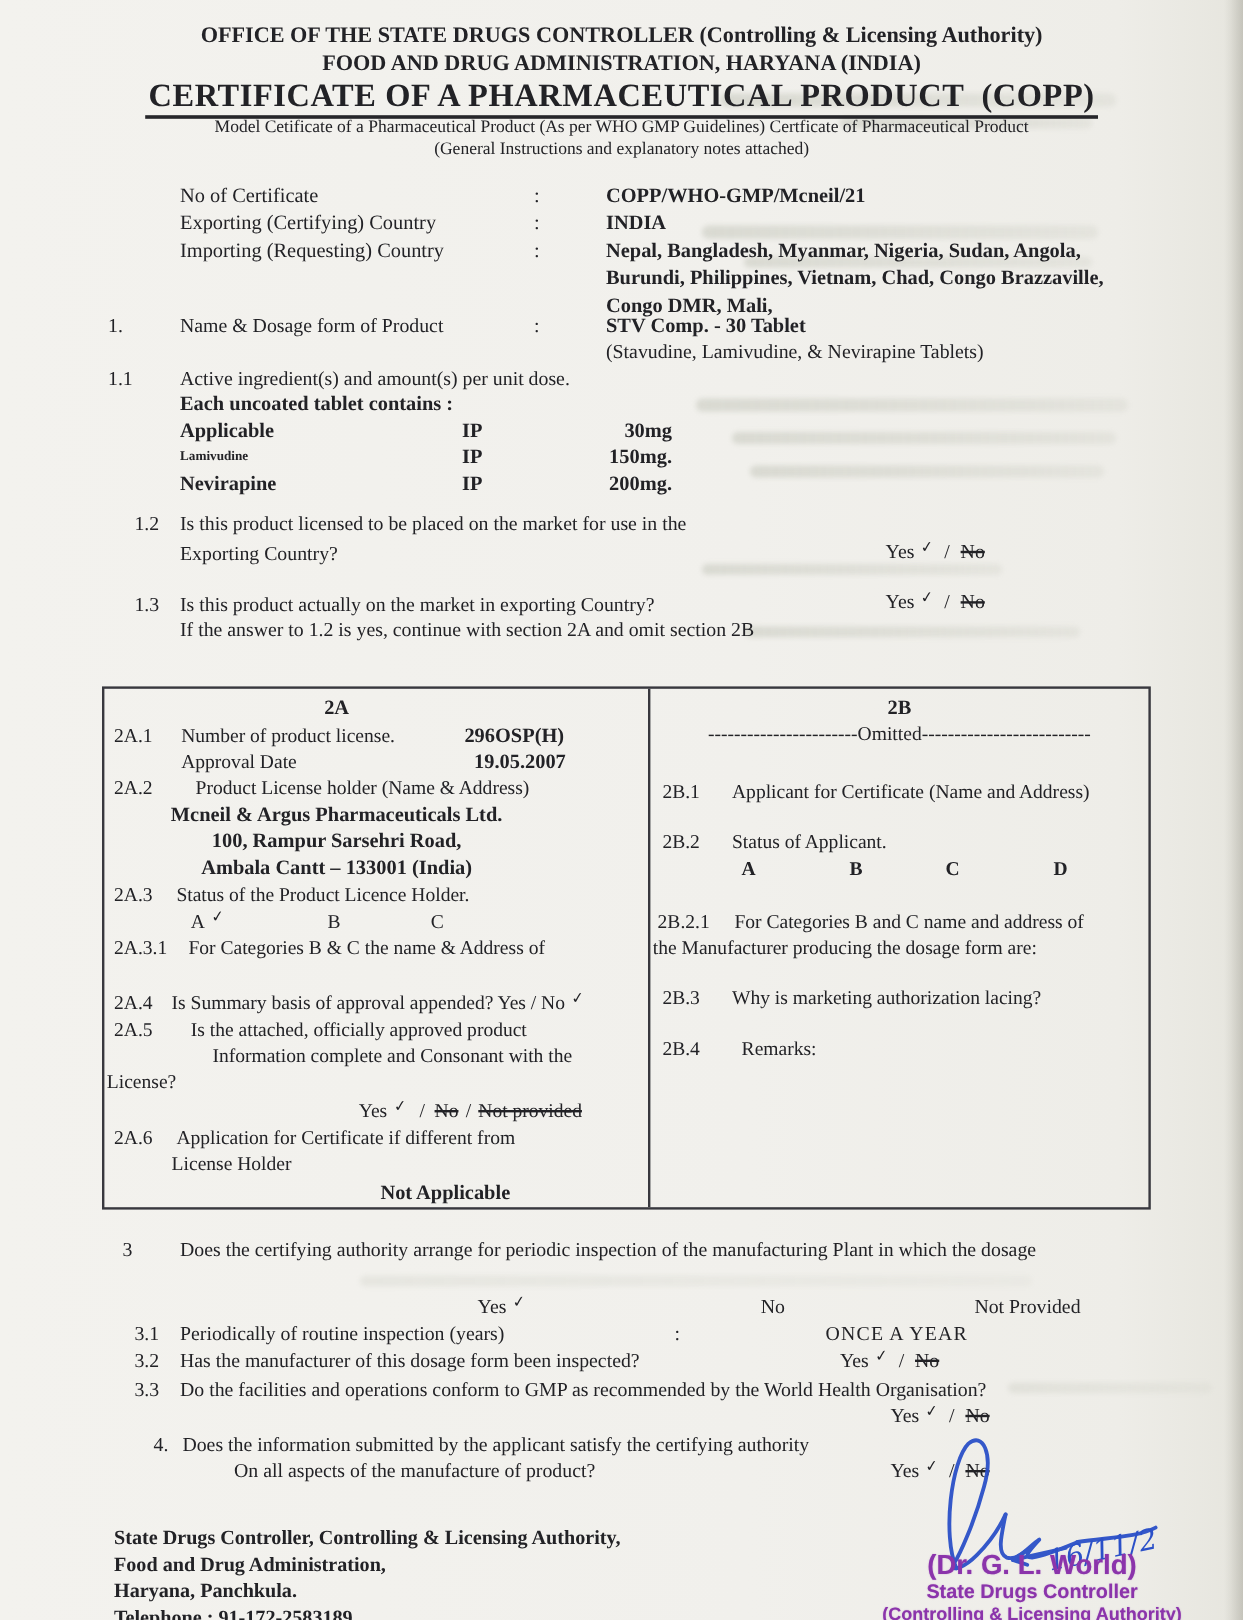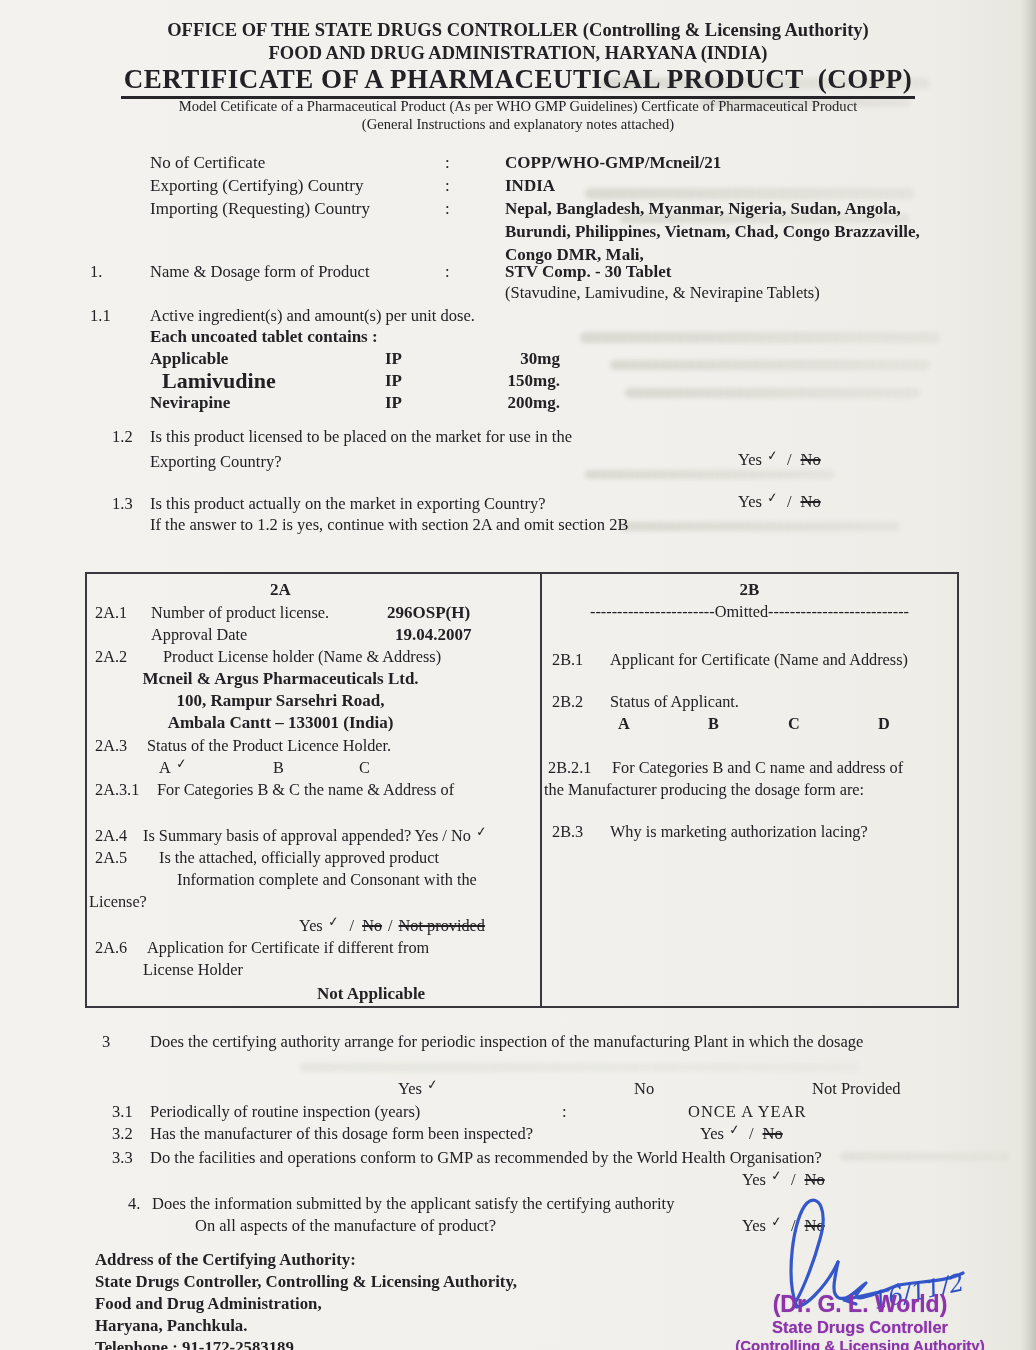--- a/index.html
+++ b/index.html
@@ -102,21 +102,21 @@
   </div>
   <div class="l" style="top:325px">
     <span class="b" style="left:150px;font-size:17px">Each uncoated tablet contains :</span>
   </div>
   <div class="l" style="top:347px">
     <span class="b" style="left:150px;font-size:17px">Applicable</span>
     <span class="b" style="left:385px;font-size:17px">IP</span>
     <span class="b" style="left:490px;width:70px;text-align:right;font-size:17px">30mg</span>
   </div>
   <div class="l" style="top:369px">
-    <span class="b" style="left:162px;font-size:22px">Lamivudine</span>
+    <span class="b" style="left:150px;font-size:11px">Lamivudine</span>
     <span class="b" style="left:385px;font-size:17px">IP</span>
     <span class="b" style="left:490px;width:70px;text-align:right;font-size:17px">150mg.</span>
   </div>
   <div class="l" style="top:391px">
     <span class="b" style="left:150px;font-size:17px">Nevirapine</span>
     <span class="b" style="left:385px;font-size:17px">IP</span>
     <span class="b" style="left:490px;width:70px;text-align:right;font-size:17px">200mg.</span>
   </div>
 
   <div class="l" style="top:425px">
@@ -148,21 +148,21 @@
       <div class="l ctr b" style="top:4px;font-size:17px">
           <span style="left:0;width:100%">2A</span>
         </div>
       <div class="l" style="top:27px">
         <span style="left:8px">2A.1</span>
         <span style="left:64px">Number of product license.</span>
         <span class="val" style="left:300px">296OSP(H)</span>
       </div>
       <div class="l" style="top:49px">
         <span style="left:64px">Approval Date</span>
-        <span class="val" style="left:308px">19.04.2007</span>
+        <span class="val" style="left:308px">19.05.2007</span>
       </div>
       <div class="l" style="top:71px">
         <span style="left:8px">2A.2</span>
         <span style="left:76px">Product License holder (Name &amp; Address)</span>
       </div>
       <div class="l ctr" style="top:93px">
           <span class="b" style="left:0;width:100%;font-size:17px">Mcneil &amp; Argus Pharmaceuticals Ltd.</span>
         </div>
       <div class="l ctr" style="top:115px">
           <span class="b" style="left:0;width:100%;font-size:17px">100, Rampur Sarsehri Road,</span>
@@ -239,20 +239,24 @@
         <span style="left:6px">2B.2.1</span>
         <span style="left:70px">For Categories B and C name and address of</span>
       </div>
       <div class="l" style="top:204px">
         <span style="left:2px">the Manufacturer producing the dosage form are:</span>
       </div>
       <div class="l" style="top:246px">
         <span style="left:10px">2B.3</span>
         <span style="left:68px">Why is marketing authorization lacing?</span>
       </div>
+      <div class="l" style="top:288px">
+        <span style="left:10px">2B.4</span>
+        <span style="left:76px">Remarks:</span>
+      </div>
     </div>
   </div>
 
   <div class="l" style="top:1030px">
     <span style="left:102px">3</span>
     <span style="left:150px">Does the certifying authority arrange for periodic inspection of the manufacturing Plant in which the dosage</span>
   </div>
   <div class="l" style="top:1077px">
     <span style="left:398px"><span>Yes</span><span class="tick">✓</span></span>
     <span style="left:634px">No</span>
@@ -283,23 +287,20 @@
     <span style="left:128px">4.</span>
     <span style="left:152px">Does the information submitted by the applicant satisfy the certifying authority</span>
   </div>
   <div class="l" style="top:1214px">
     <span style="left:195px">On all aspects of the manufacture of product?</span>
   </div>
   <div class="yn" style="left:742px;top:1214px">
     <span>Yes</span><span class="tick">✓</span><span class="sl">/</span><span class="struck">No</span>
   </div>
 
-  <div class="l" style="top:1248px">
-      <span class="b" style="left:95px;font-size:16.8px">Address of the Certifying Authority:</span>
-    </div>
   <div class="l" style="top:1270px">
       <span class="b pre" style="left:95px;font-size:16.8px">State  Drugs Controller, Controlling &amp; Licensing Authority,</span>
     </div>
   <div class="l" style="top:1292px">
       <span class="b" style="left:95px;font-size:16.8px">Food and Drug Administration,</span>
     </div>
   <div class="l" style="top:1314px">
       <span class="b" style="left:95px;font-size:16.8px">Haryana, Panchkula.</span>
     </div>
   <div class="l" style="top:1336px">

